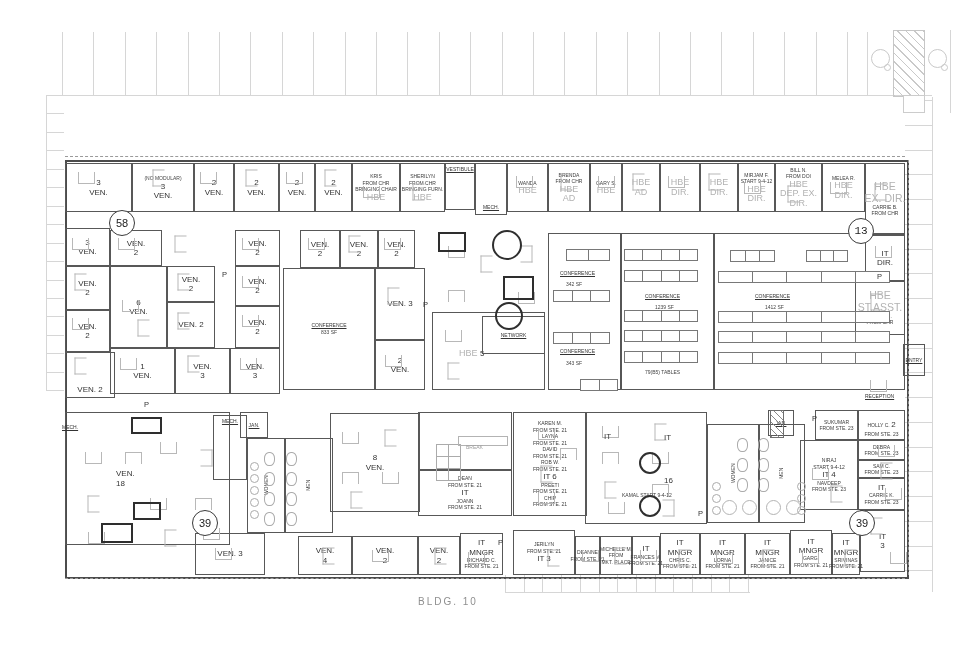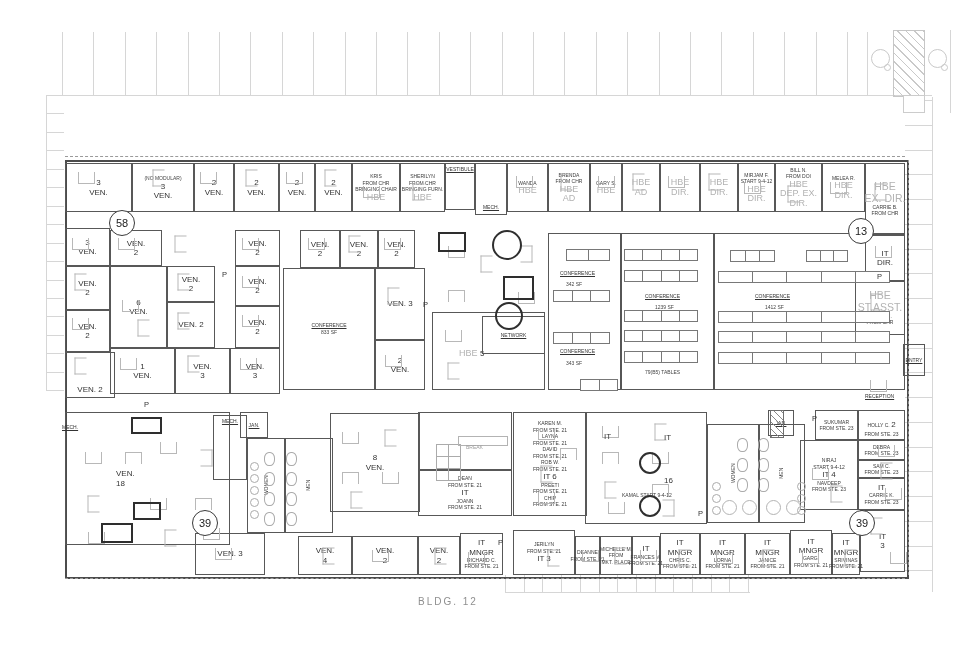--- a/index.html
+++ b/index.html
@@ -49,21 +49,21 @@
   .fxs{position:absolute;width:11px;height:11px;border:1px solid #ababab;}
   .cntr{position:absolute;border:1px solid #b3b3b3;}
   .xbox{position:absolute;border:1px solid #6e6e6e;
         background:repeating-linear-gradient(45deg,#8a8a8a 0 1px,transparent 1px 5px);}
   .title{position:absolute;font-size:10px;letter-spacing:2px;color:#8f8f8f;}
 </style>
 </head>
 <body>
 
 <div id="plan">
-  <span class="title" style="left:418px;top:596px">BLDG. 12</span>
+  <span class="title" style="left:418px;top:596px">BLDG. 10</span>
 <div class="site" style="left: 62px; top: 32px; width: 1px; height: 63px;"></div>
     <div class="site" style="left: 93.4px; top: 32px; width: 1px; height: 63px;"></div>
     <div class="site" style="left: 124.8px; top: 32px; width: 1px; height: 63px;"></div>
     <div class="site" style="left: 156.2px; top: 32px; width: 1px; height: 63px;"></div>
     <div class="site" style="left: 187.6px; top: 32px; width: 1px; height: 63px;"></div>
     <div class="site" style="left: 219px; top: 32px; width: 1px; height: 63px;"></div>
     <div class="site" style="left: 250.4px; top: 32px; width: 1px; height: 63px;"></div>
     <div class="site" style="left: 281.8px; top: 32px; width: 1px; height: 63px;"></div>
     <div class="site" style="left: 313.2px; top: 32px; width: 1px; height: 63px;"></div>
     <div class="site" style="left: 344.6px; top: 32px; width: 1px; height: 63px;"></div>
@@ -880,21 +880,21 @@
     <div class="fxb" style="left: 766px; top: 500px;"></div>
     <div class="fxb" style="left: 786px; top: 500px;"></div>
     <div class="fxs" style="left: 436px; top: 444px;"></div>
     <div class="fxs" style="left: 448px; top: 444px;"></div>
     <div class="fxs" style="left: 436px; top: 456px;"></div>
     <div class="fxs" style="left: 448px; top: 456px;"></div>
     <div class="fxs" style="left: 436px; top: 468px;"></div>
     <div class="fxs" style="left: 448px; top: 468px;"></div>
     <div class="cntr" style="left: 458px; top: 436px; width: 48px; height: 8px;"></div>
     <div class="kp" style="left: 109px; top: 210px; width: 24px; height: 24px;">58</div>
-    <div class="kp" style="left: 848px; top: 218px; width: 24px; height: 24px;">13</div>
+    <div class="kp" style="left: 848px; top: 218px; width: 24px; height: 24px; font-family: Liberation Mono, monospace;">13</div>
     <div class="kp" style="left: 192px; top: 510px; width: 24px; height: 24px;">39</div>
     <div class="kp" style="left: 849px; top: 510px; width: 24px; height: 24px;">39</div>
     <div class="pm" style="left: 222px; top: 270px;">P</div>
     <div class="pm" style="left: 423px; top: 300px;">P</div>
     <div class="pm" style="left: 877px; top: 272px;">P</div>
     <div class="pm" style="left: 144px; top: 400px;">P</div>
     <div class="pm" style="left: 812px; top: 414px;">P</div>
     <div class="pm" style="left: 698px; top: 509px;">P</div>
     <div class="pm" style="left: 498px; top: 538px;">P</div>
     <div class="flabel c-u" style="left: 865px; top: 393px;">RECEPTION</div>

